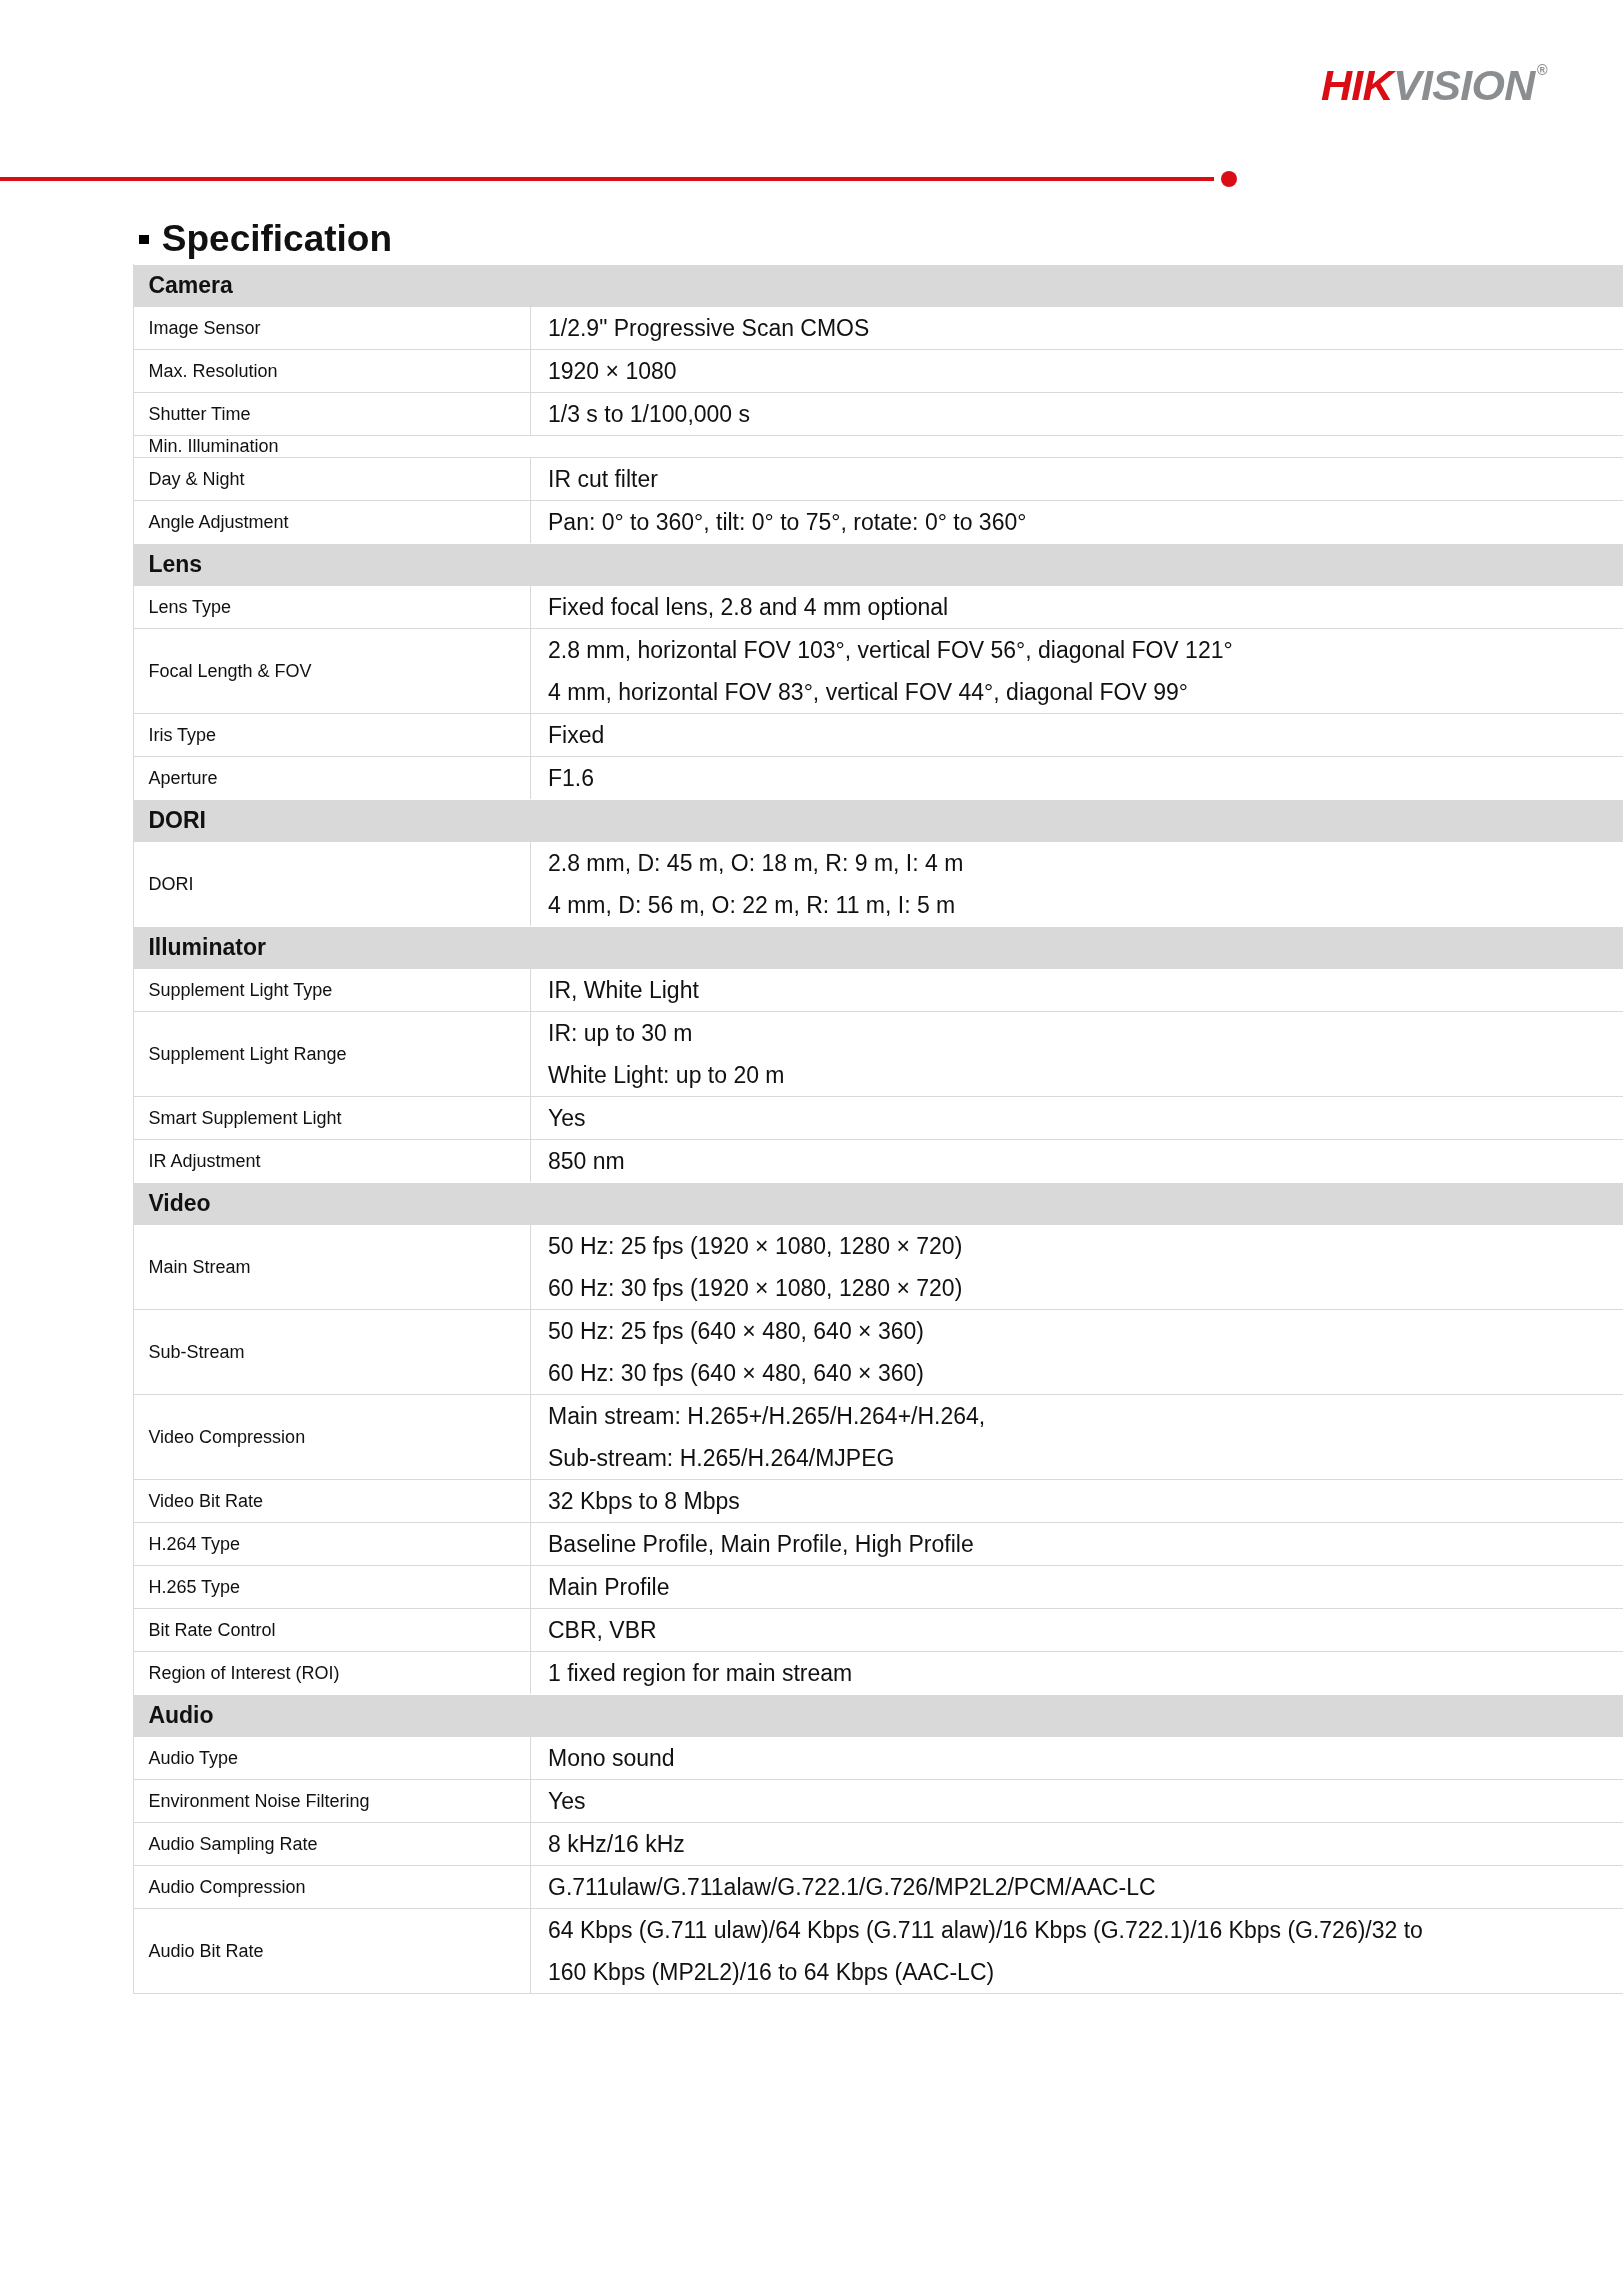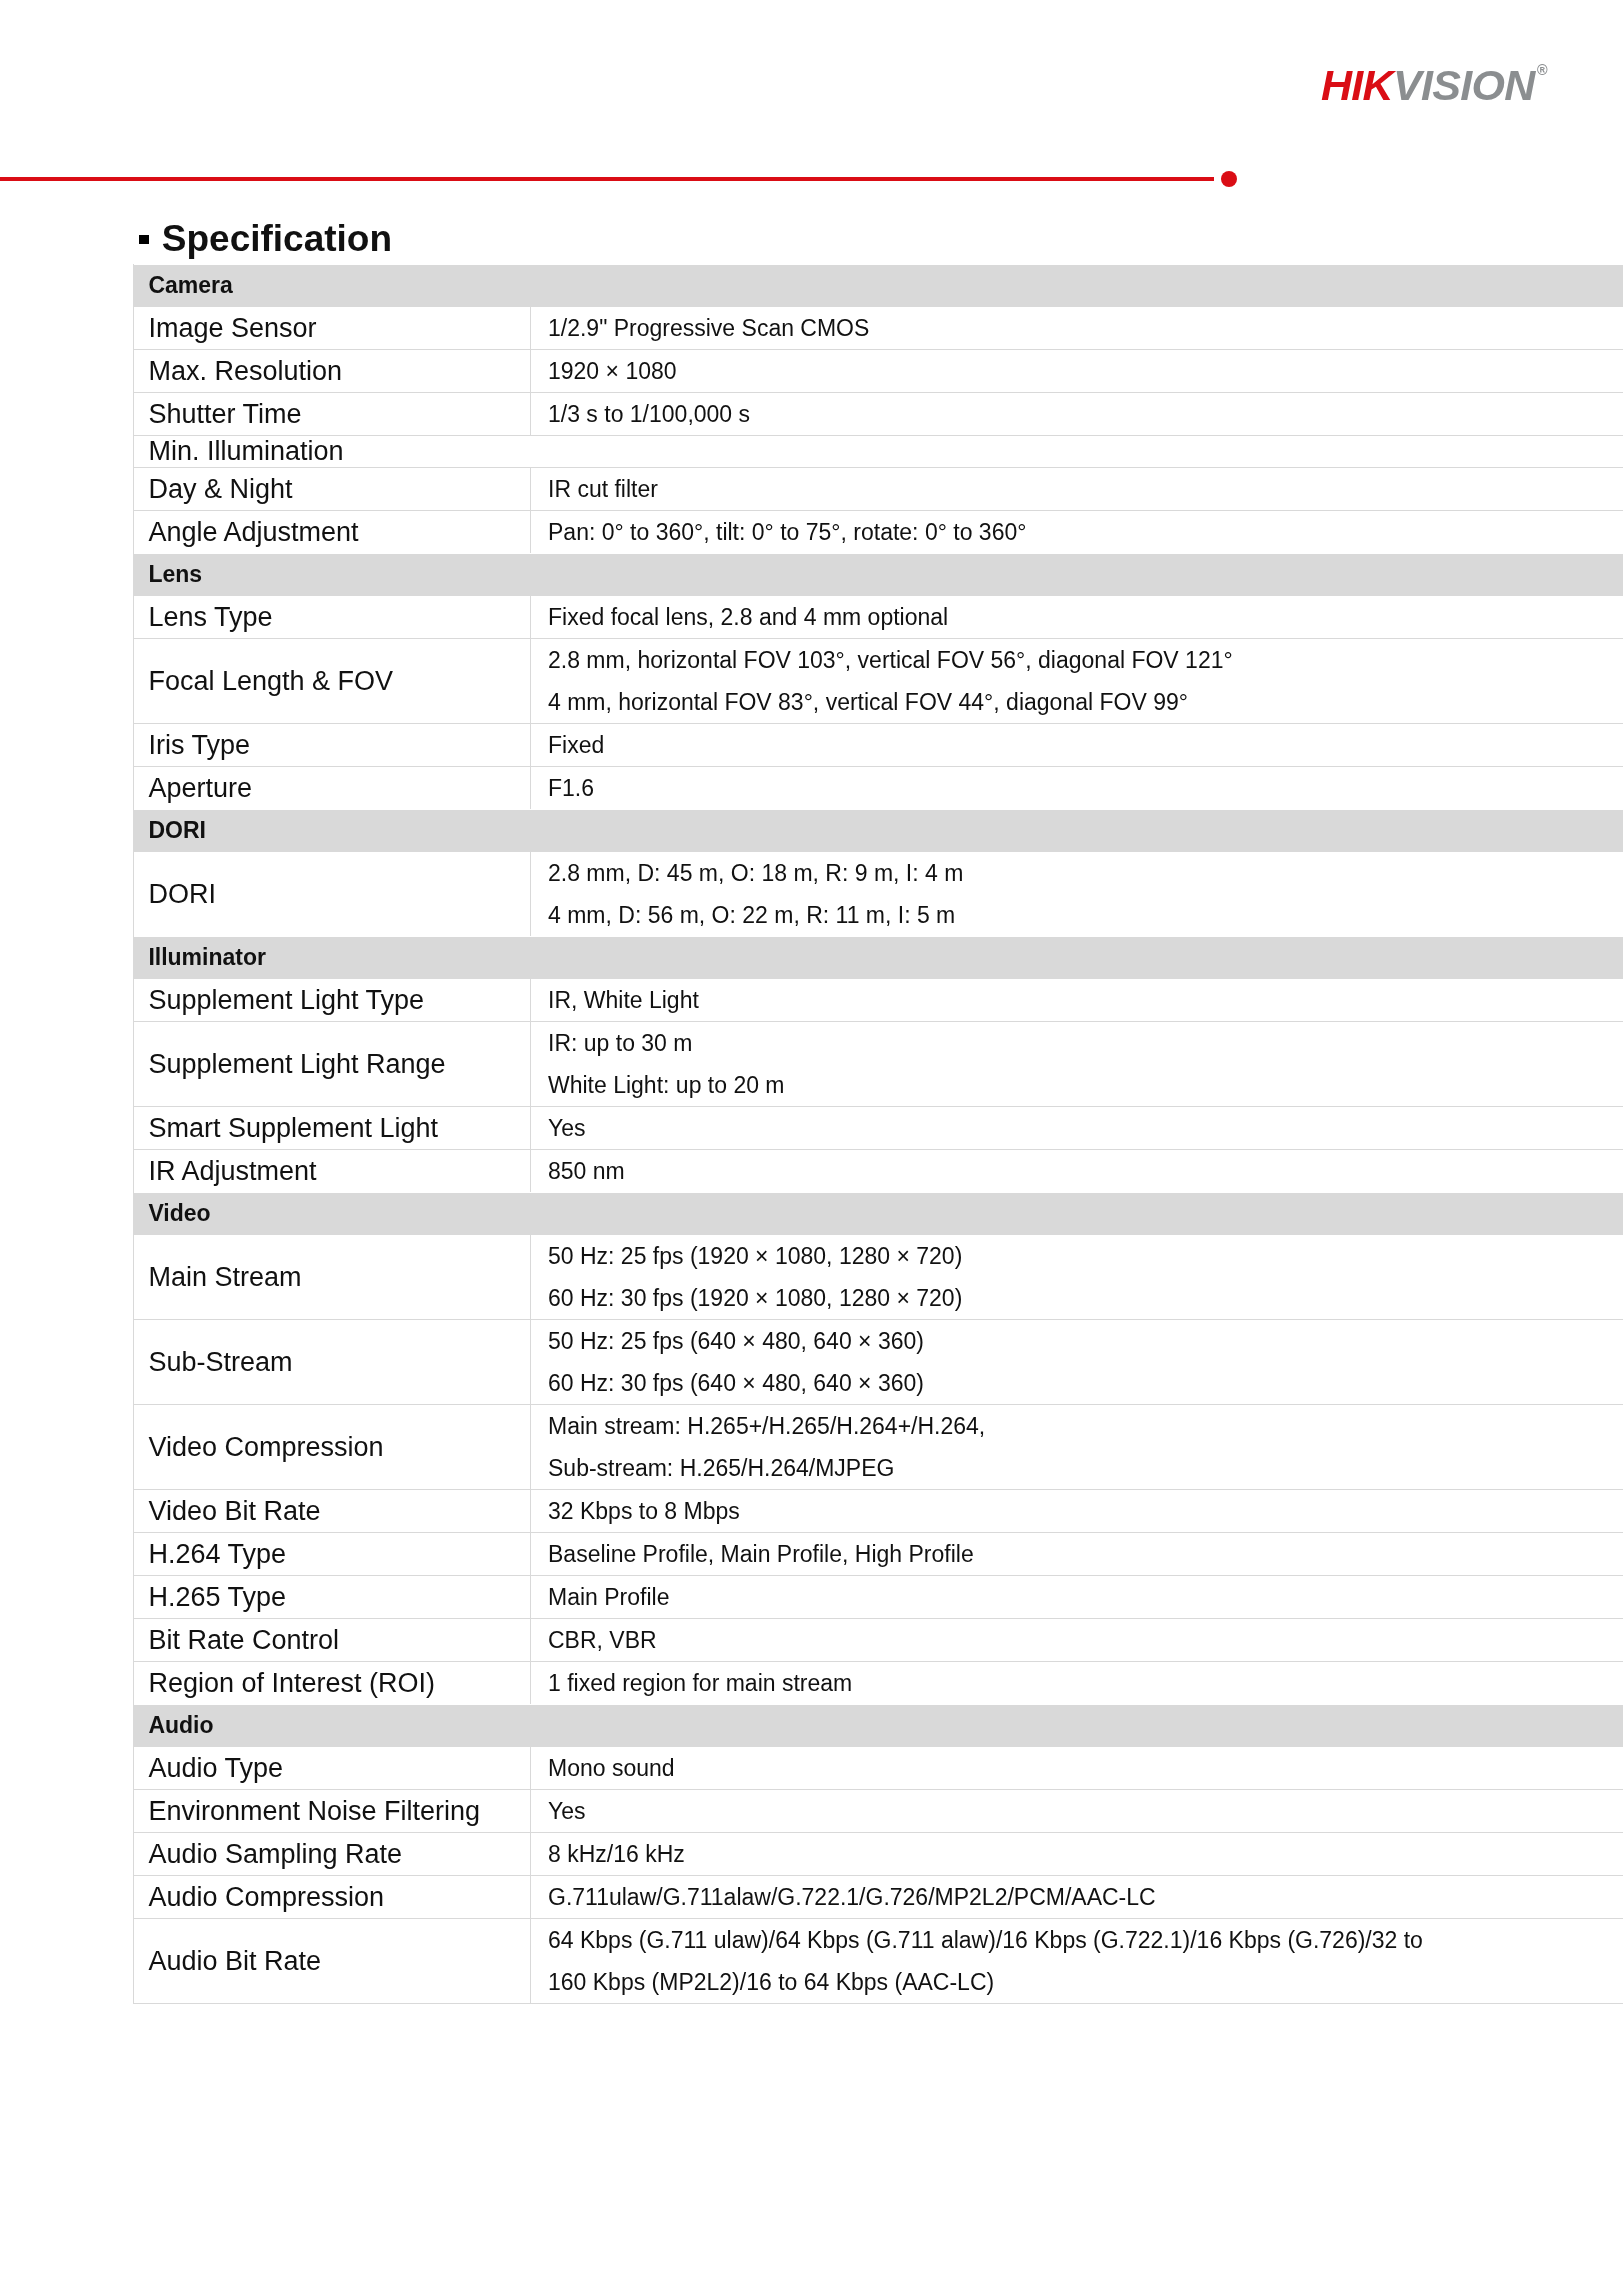--- a/index.html
+++ b/index.html
@@ -106,21 +106,21 @@
     border-top:1.3px solid var(--border);
     background:#ffffff;
   }
   .cell-label{
     width:396px;
     flex:0 0 auto;
     display:flex;
     align-items:center;
     padding-left:14.4px;
     padding-right:10.5px;
-    font-size:27px;
+    font-size:18px;
   }
   .cell-value{
     flex:1 1 auto;
     border-left:1.3px solid var(--border);
     padding-left:17px;
     padding-right:10.5px;
     display:flex;
     flex-direction:column;
     justify-content:center;
   }

